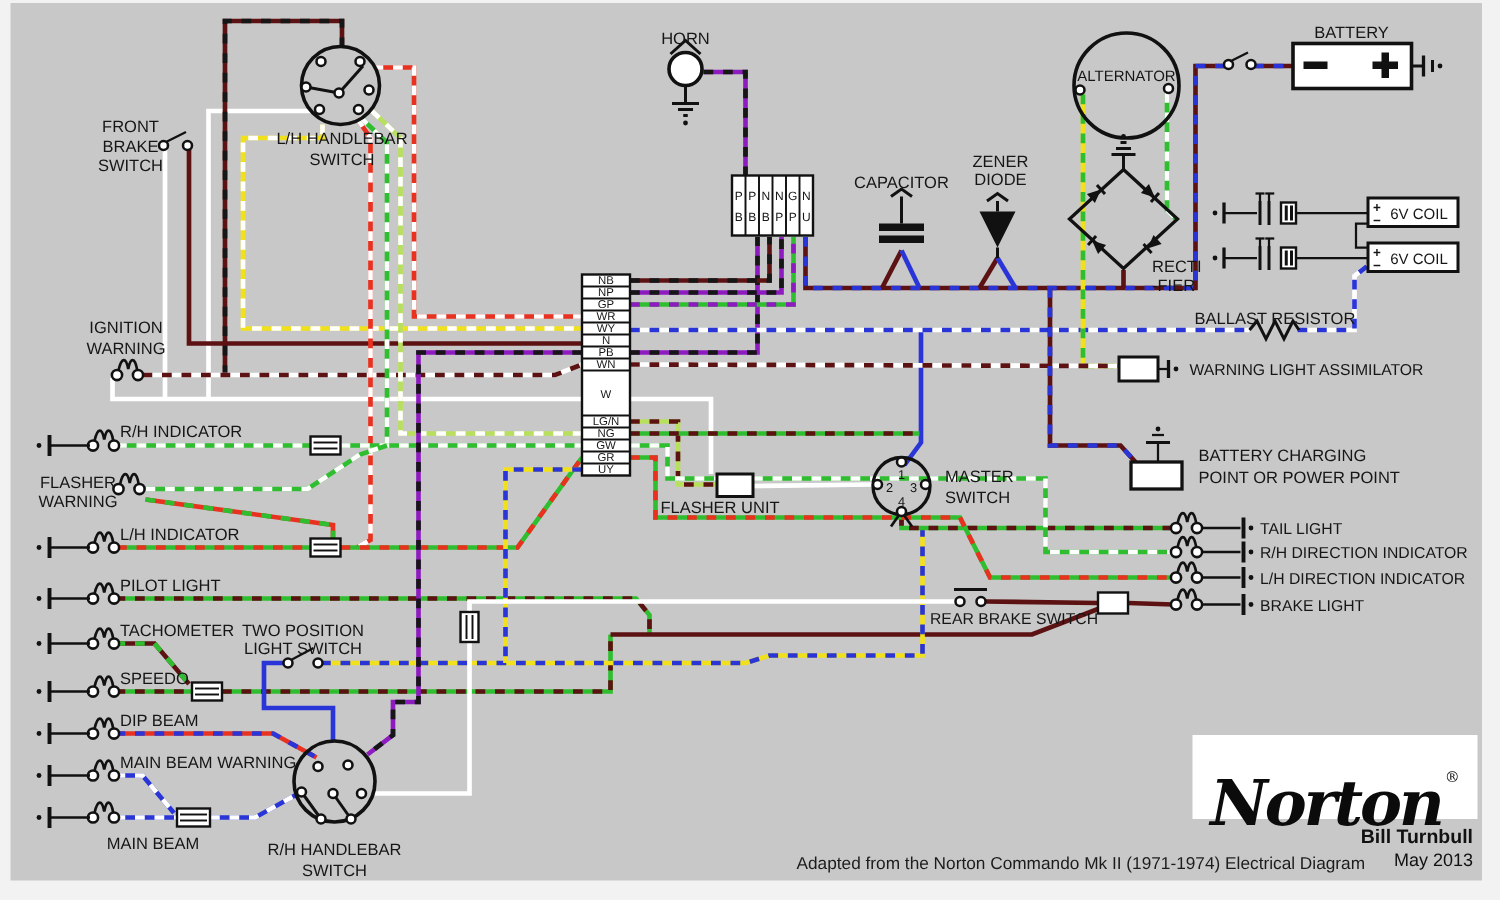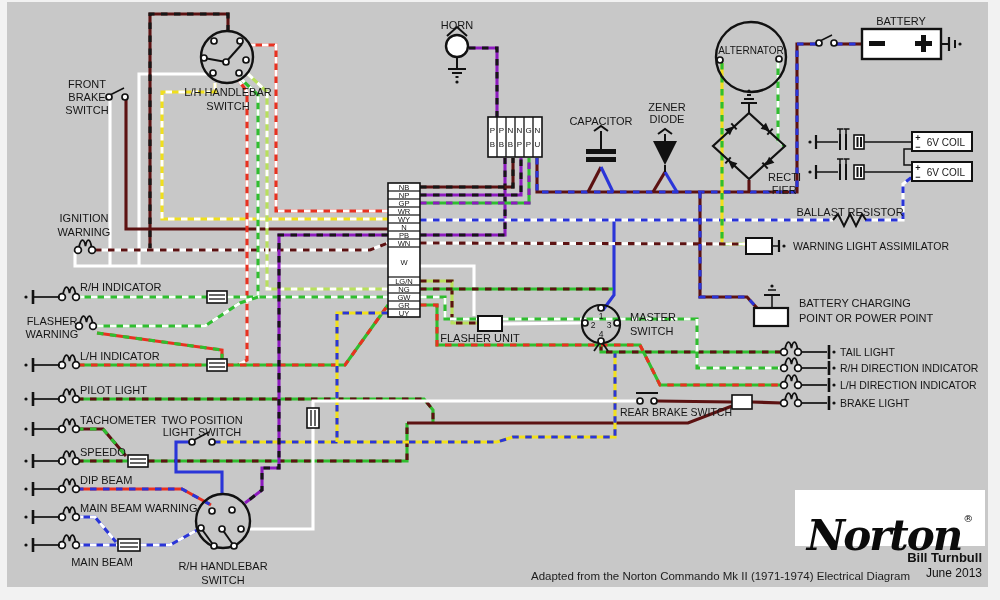--- a/index.html
+++ b/index.html
@@ -508,14 +508,14 @@
         <text x="918" y="180" font-size="9" text-anchor="middle" font-weight="bold">−</text>
       </g>
   </svg>
 
   <div id="norton-logo">
     <span class="ntext">Norton</span>
       <span class="reg">®</span>
   </div>
   <div id="attribution">Adapted from the Norton Commando Mk II (1971-1974) Electrical Diagram</div>
   <div id="credit-name">Bill Turnbull</div>
-  <div id="credit-date">June 2013</div>
+  <div id="credit-date">May 2013</div>
 </div>
 
 </body></html>

